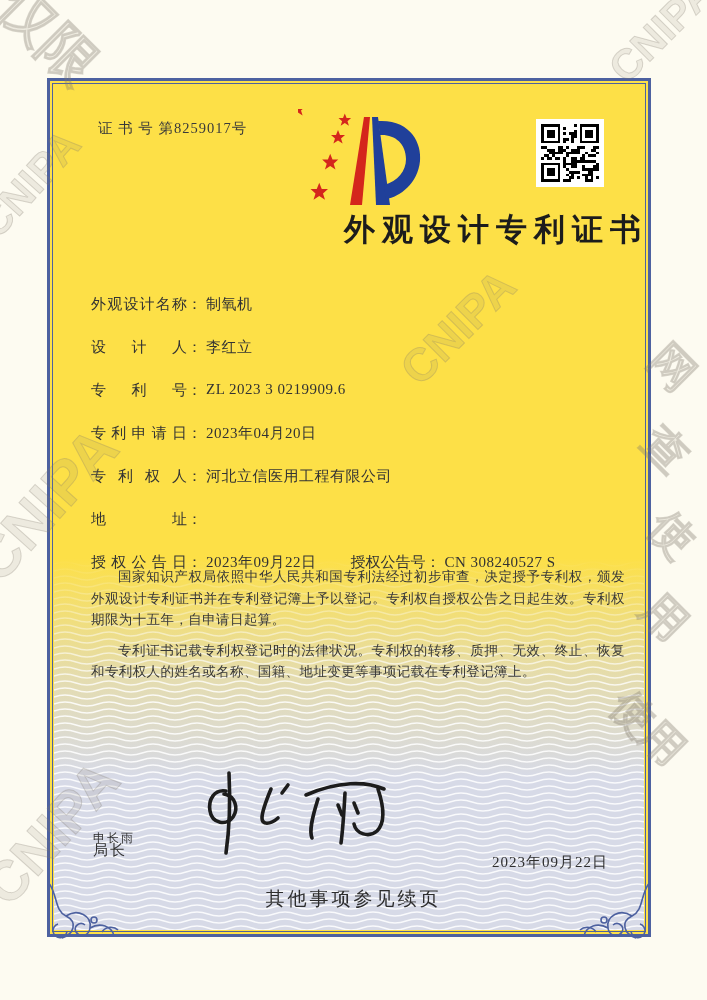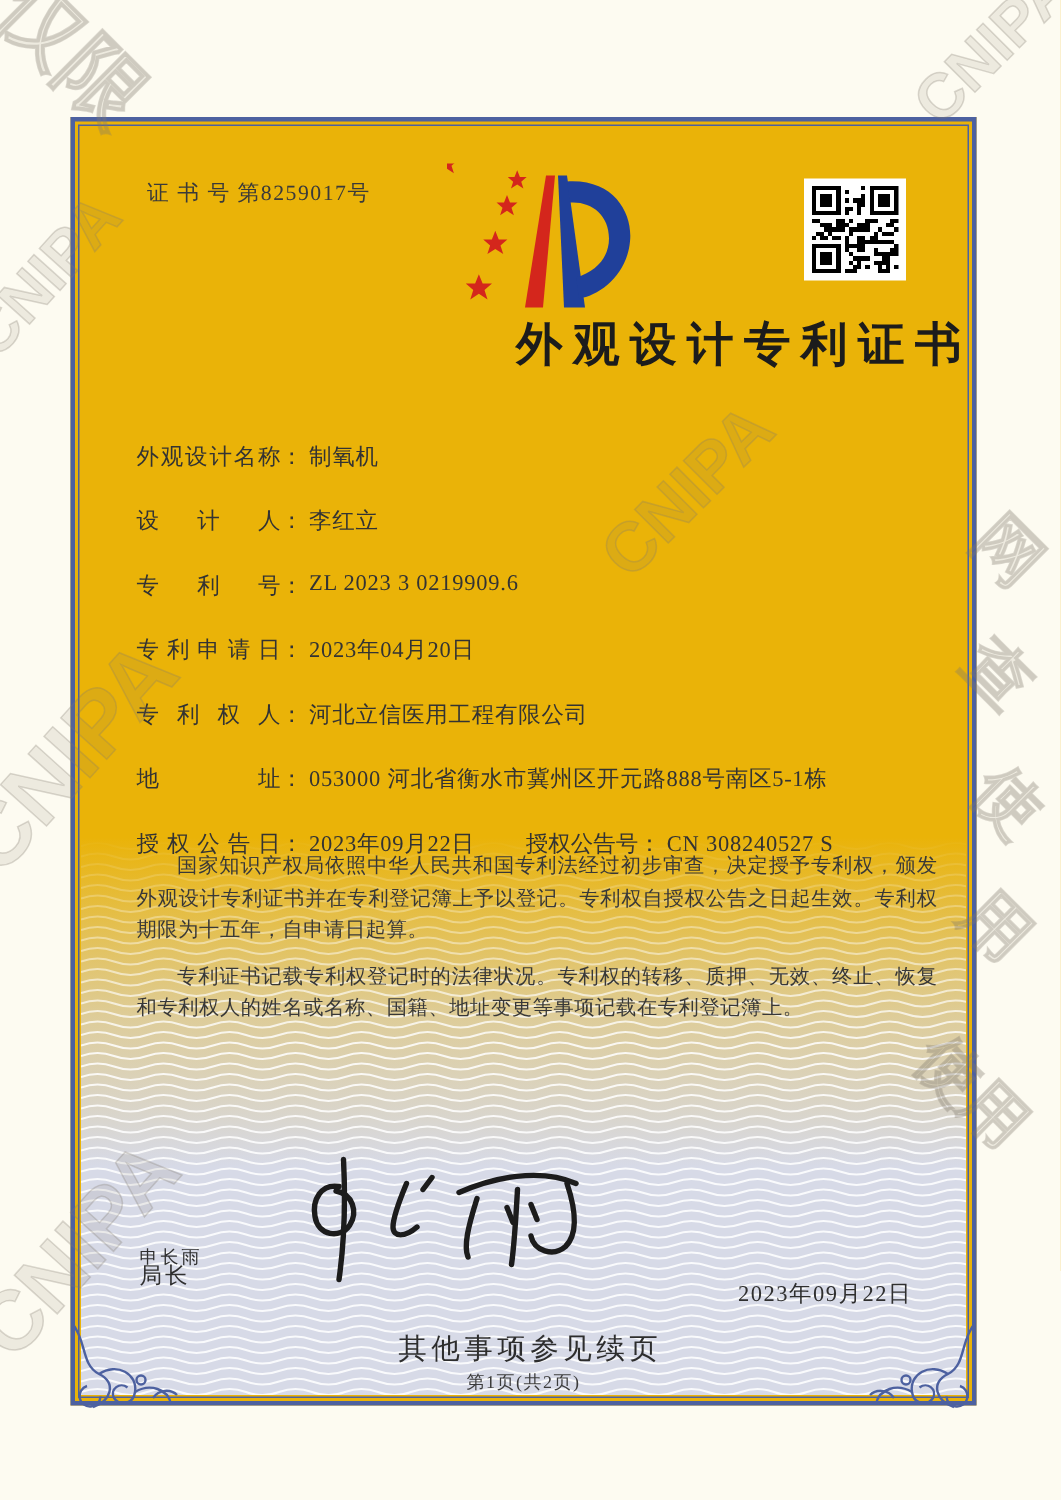--- a/index.html
+++ b/index.html
@@ -5,21 +5,21 @@
   * { margin:0; padding:0; box-sizing:border-box; }
   html,body { background:#ffffff; }
   body { font-family:"Liberation Serif","DejaVu Serif",serif; }
   .page{
     position:relative; width:707px; height:1000px; margin:0 auto;
     background:#fdfbf1; overflow:hidden; color:#2f2f2f;
   }
   
   .frame{
     position:absolute; left:47px; top:78px; width:604px; height:859px;
-    border:3px solid #4d61a0; background:#eab308;
+    border:3px solid #4d61a0; background:#fde047;
   }
   .frame::after{
     content:""; position:absolute; inset:2px; border:1px solid #4d61a0; pointer-events:none;
   }
   .flourish{ position:absolute; z-index:3; }
   .flourish.bl{ left:-6px; bottom:-8px; }
   .flourish.br{ right:-6px; bottom:-8px; transform:scaleX(-1); }
   
   .wavezone{
     position:absolute; left:4px; right:4px; bottom:4px; height:372px;
@@ -326,21 +326,20 @@
           <span class="fvalue">2023年04月20日</span>
       </div>
       <div class="frow">
         <span class="flabel">专利权人</span>
           <span class="colon">：</span>
           <span class="fvalue">河北立信医用工程有限公司</span>
       </div>
       <div class="frow">
         <span class="flabel">地址</span>
           <span class="colon">：</span>
-          <span class="fvalue">053000 河北省衡水市冀州区开元路888号南区5-1栋</span>
       </div>
       <div class="frow">
         <span class="flabel">授权公告日</span>
           <span class="colon">：</span>
           <span class="fvalue">2023年09月22日</span>
         <span class="pair2"><span>授权公告号</span><span class="colon">：</span><span class="fvalue">CN 308240527 S</span></span>
       </div>
     </div>
 
     <div class="paras">
@@ -359,21 +358,20 @@
         <path d="M118,32 C150,18 178,18 196,26"></path>
         <path d="M130,36 C124,55 121,68 124,75"></path>
         <path d="M190,26 C196,44 197,60 189,68 C181,75 168,71 166,61"></path>
         <path d="M150,42 l4,10"></path>
         <path d="M166,40 l4,10"></path>
         <path d="M157,30 C156,48 155,66 153,80"></path>
       </svg>
     </div>
     <div class="issue-date">2023年09月22日</div>
 
-    <div class="pageno">第1页(共2页)</div>
 
     <svg class="flourish bl" width="78" height="78" viewBox="0 0 78 78" fill="none" stroke="#4d61a0" stroke-width="1.6">
       <path d="M4,18 C14,30 10,46 22,52 C34,58 30,70 18,74"></path>
       <path d="M22,52 C34,44 48,52 46,64 C45,72 36,74 32,68 C29,62 36,57 41,61"></path>
       <path d="M46,64 C56,58 68,62 70,72"></path>
       <path d="M14,60 a7,7 0 1,0 9,7"></path>
       <circle cx="50" cy="56" r="3"></circle>
       <path d="M58,68 C62,62 70,62 74,66"></path>
     </svg>
     <svg class="flourish br" width="78" height="78" viewBox="0 0 78 78" fill="none" stroke="#4d61a0" stroke-width="1.6">

